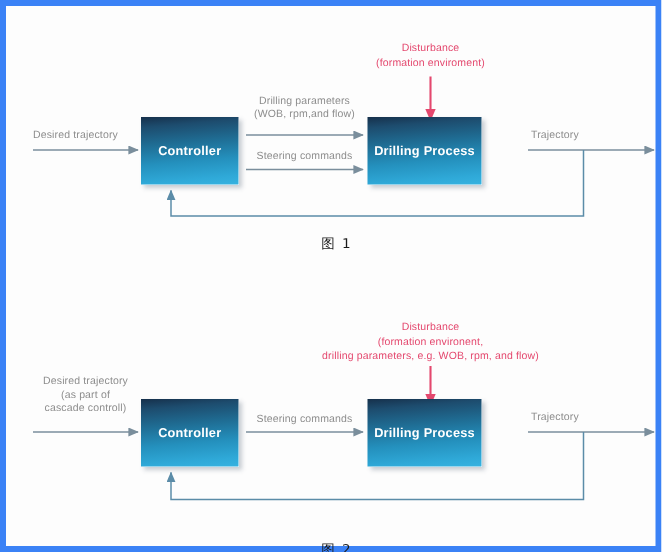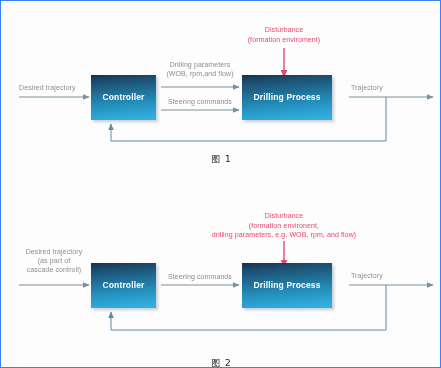--- a/index.html
+++ b/index.html
@@ -8,41 +8,41 @@
     width:441px;height:368px;
     background:#ffffff;
     font-family:"Liberation Sans",sans-serif;
     overflow:hidden;
   }
   #canvas{
     position:relative;
     width:441px;height:368px;
     background:#fdfdfd;
     box-sizing:border-box;
-    border:1px solid #3b82f6;
+    border:4px solid #3b82f6;
   }
   .figure{position:absolute;left:0;width:441px;height:184px;}
   #fig1{top:0;}
   #fig2{top:184px;}
 
   
   .block{
     position:absolute;
     display:flex;align-items:center;justify-content:center;
     color:#ffffff;
     font-size:8.5px;
     font-weight:bold;
     letter-spacing:.15px;
     text-align:center;
     background:linear-gradient(175deg,#16304b 0%,#1d4c6e 14%,#1f6d94 38%,#2490bd 64%,#2fa9d8 88%,#36b2e0 100%);
     box-shadow:2px 2px 3px rgba(60,80,100,.28);
     line-height:1.1;
   }
   .block.controller{width:65px;height:45px;}
-  .block.process{width:90px;height:45px;}
+  .block.process{width:76px;height:45px;}
 
   
   .lbl{
     position:absolute;
     color:#8d8d8d;
     font-size:7px;
     line-height:9px;
     white-space:nowrap;
     letter-spacing:.1px;
   }

